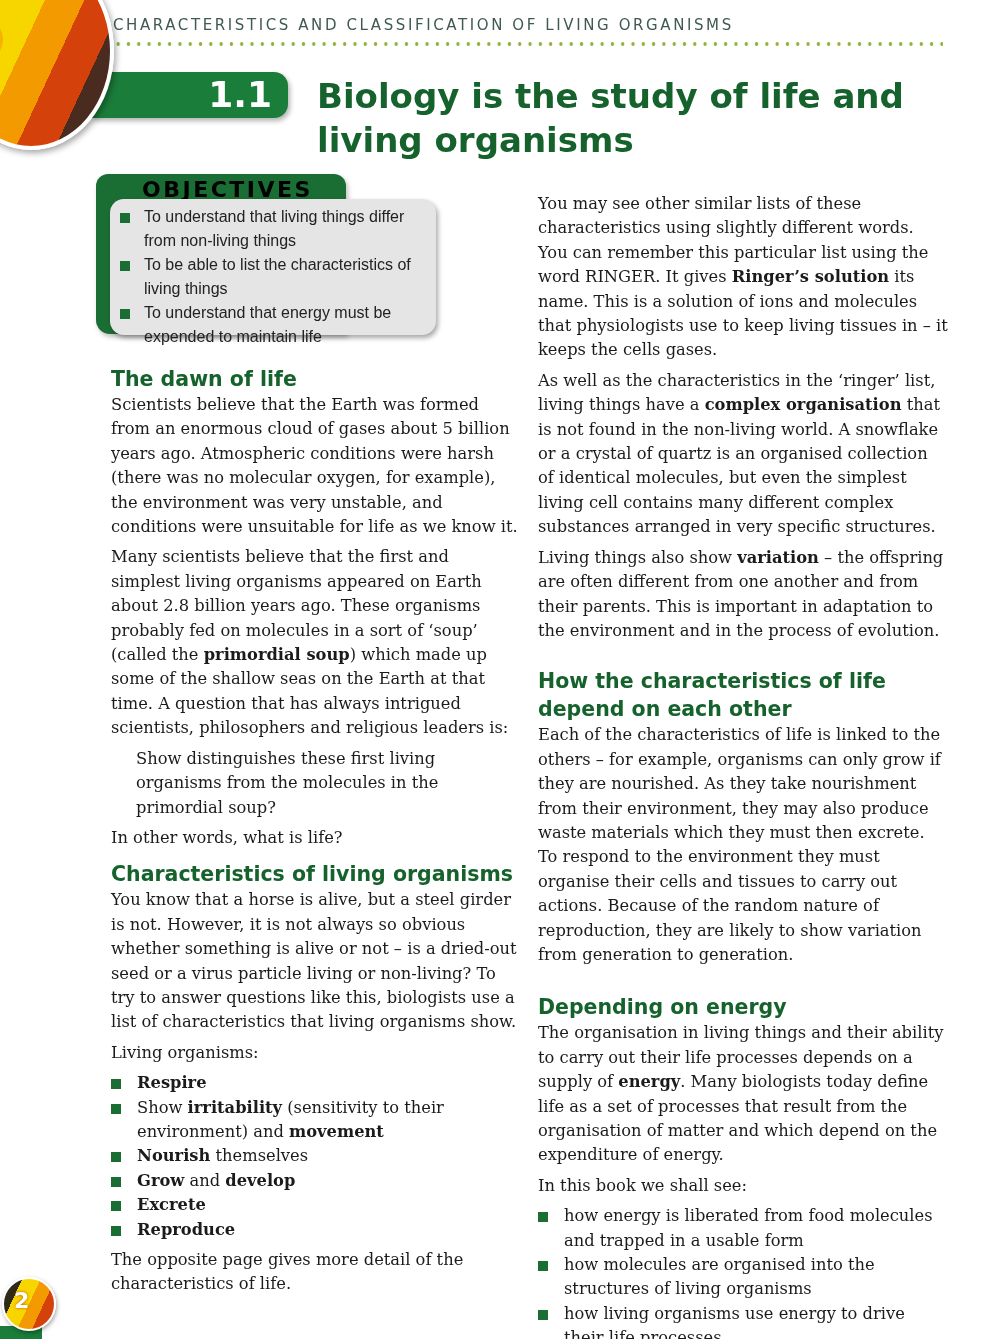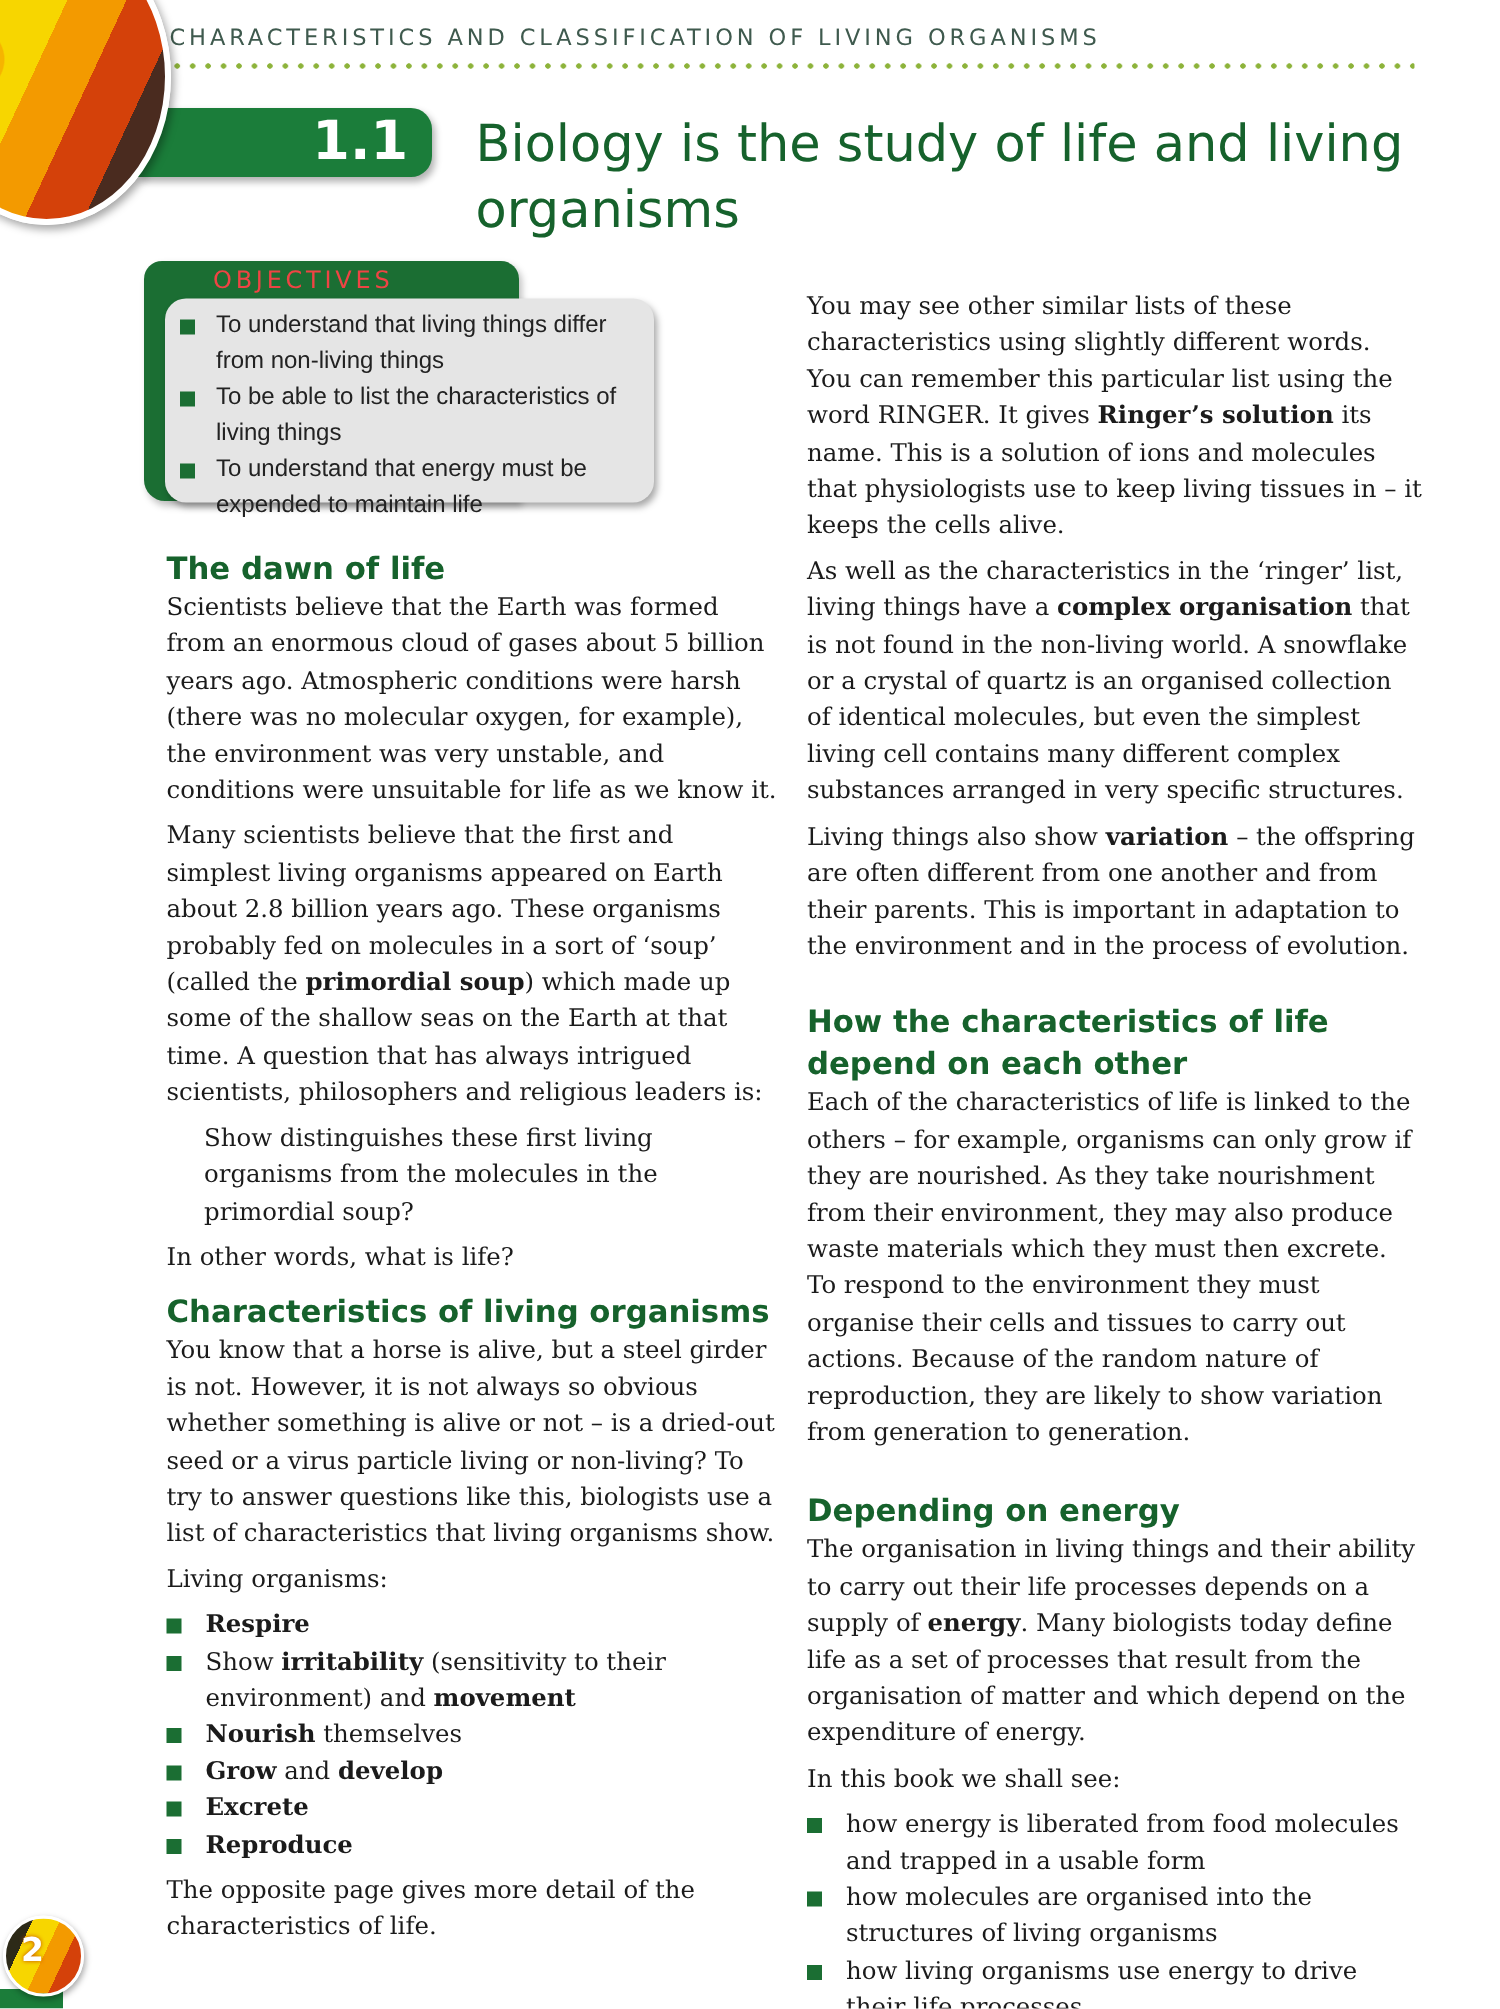--- a/index.html
+++ b/index.html
@@ -14,27 +14,27 @@
   .section-label{position:absolute;left:113px;top:16px;font-family:"DejaVu Sans","Liberation Sans",sans-serif;
     font-size:15px;letter-spacing:2.6px;color:#3f5a4e;}
   .dotted{position:absolute;left:113px;top:42px;width:830px;height:4px;
     background-image:radial-gradient(circle,#8db33a 1.6px,transparent 2px);background-size:10.3px 4px;}
 
   .num-tab{position:absolute;left:92px;top:72px;width:196px;height:46px;background:#1b7d3a;
     border-radius:0 14px 14px 0; box-shadow:2px 3px 5px rgba(0,0,0,.3);text-decoration:underline;}
   .num-tab span{position:absolute;right:16px;top:2px;color:#fff;font-family:"DejaVu Sans","Liberation Sans",sans-serif;
     font-weight:bold;font-size:36px;}
   .page-title{position:absolute;left:317px;top:74px;width:640px;font-family:"DejaVu Sans","Liberation Sans",sans-serif;
-    font-weight:normal;font-size:34px;line-height:44px;color:#16622c;margin:0;}
+    font-weight:bold;font-size:34px;line-height:44px;color:#16622c;margin:0;}
 
   
   .obj-back{position:absolute;left:96px;top:174px;width:250px;height:160px;background:#1b6e33;border-radius:12px 12px 0 14px;
     box-shadow:2px 3px 5px rgba(0,0,0,.25);}
-  .obj-head{position:absolute;left:142px;top:177px;font-family:"DejaVu Sans","Liberation Sans",sans-serif;font-weight:normal;
-    font-size:16px;letter-spacing:2.5px;color:#ef4444;}
+  .obj-head{position:absolute;left:142px;top:177px;font-family:"DejaVu Sans","Liberation Sans",sans-serif;font-weight:bold;
+    font-size:22px;letter-spacing:2.5px;color:#000000;}
   .obj-box{position:absolute;left:110px;top:199px;width:326px;height:136px;background:#e5e5e5;border-radius:14px;
     box-shadow:2px 3px 5px rgba(0,0,0,.35);}
   .obj-list{list-style:none;margin:0;padding:6px 10px 0 10px;font-family:"Liberation Sans","DejaVu Sans",sans-serif;
     font-size:16px;line-height:24px;color:#222;}
   .obj-list li{position:relative;padding-left:24px;}
   .sq{position:absolute;left:0;width:10px;height:10px;background:#1b6e33;}
   .obj-list .sq{top:8px;}
 
   
   .col{position:absolute;font-size:16.3px;line-height:24.4px;}
@@ -93,21 +93,21 @@
     <li><span class="sq"></span><span>Show </span><b>irritability</b><span> (sensitivity to their environment) and </span><b>movement</b></li>
     <li><span class="sq"></span><b>Nourish</b><span> themselves</span></li>
     <li><span class="sq"></span><b>Grow</b><span> and </span><b>develop</b></li>
     <li><span class="sq"></span><b>Excrete</b></li>
     <li><span class="sq"></span><b>Reproduce</b></li>
   </ul>
   <p>The opposite page gives more detail of the characteristics of life.</p>
 </div>
 
 <div class="col col-right">
-  <p><span>You may see other similar lists of these characteristics using slightly different words. You can remember this particular list using the word RINGER. It gives </span><b>Ringer’s solution</b><span> its name. This is a solution of ions and molecules that physiologists use to keep living tissues in – it keeps the cells alive.</span></p>
+  <p><span>You may see other similar lists of these characteristics using slightly different words. You can remember this particular list using the word RINGER. It gives </span><b>Ringer’s solution</b><span> its name. This is a solution of ions and molecules that physiologists use to keep living tissues in – it keeps the cells gases.</span></p>
   <p><span>As well as the characteristics in the ‘ringer’ list, living things have a </span><b>complex organisation</b><span> that is not found in the non-living world. A snowflake or a crystal of quartz is an organised collection of identical molecules, but even the simplest living cell contains many different complex substances arranged in very specific structures.</span></p>
   <p><span>Living things also show </span><b>variation</b><span> – the offspring are often different from one another and from their parents. This is important in adaptation to the environment and in the process of evolution.</span></p>
 
   <h2 style="margin-top:24px">How the characteristics of life depend on each other</h2>
   <p>Each of the characteristics of life is linked to the others – for example, organisms can only grow if they are nourished. As they take nourishment from their environment, they may also produce waste materials which they must then excrete. To respond to the environment they must organise their cells and tissues to carry out actions. Because of the random nature of reproduction, they are likely to show variation from generation to generation.</p>
 
   <h2 style="margin-top:26px">Depending on energy</h2>
   <p><span>The organisation in living things and their ability to carry out their life processes depends on a supply of </span><b>energy</b><span>. Many biologists today define life as a set of processes that result from the organisation of matter and which depend on the expenditure of energy.</span></p>
   <p>In this book we shall see:</p>
   <ul class="bul">

